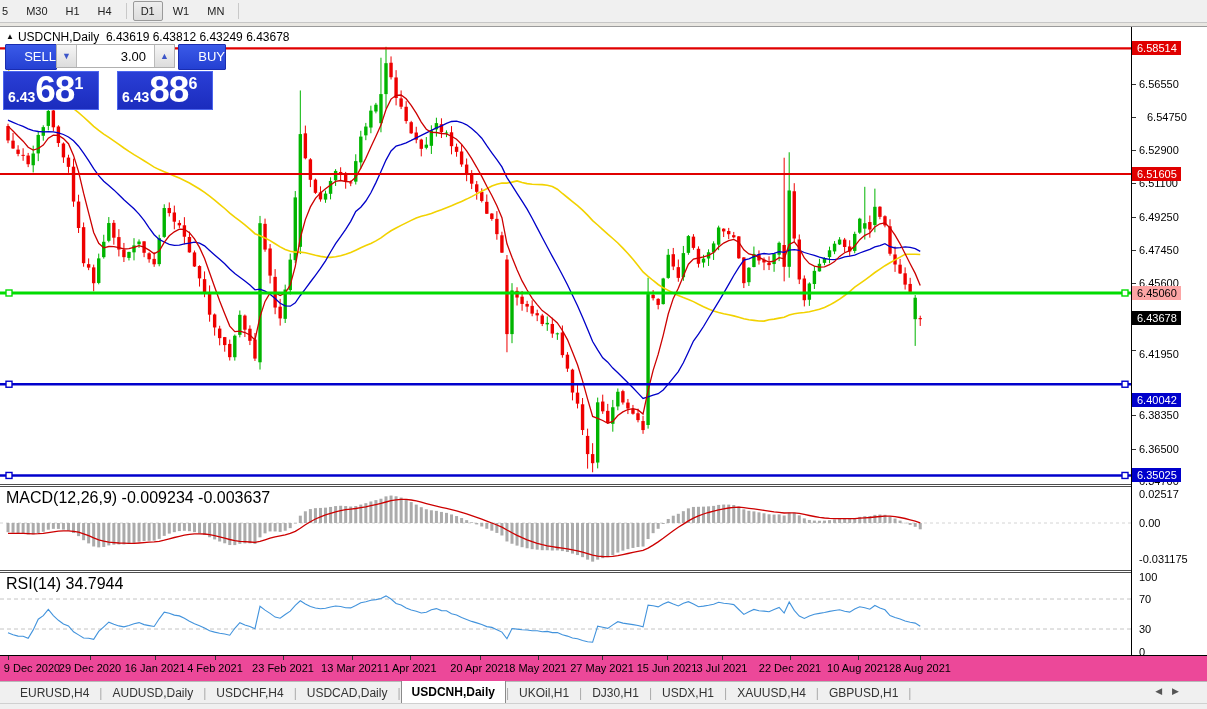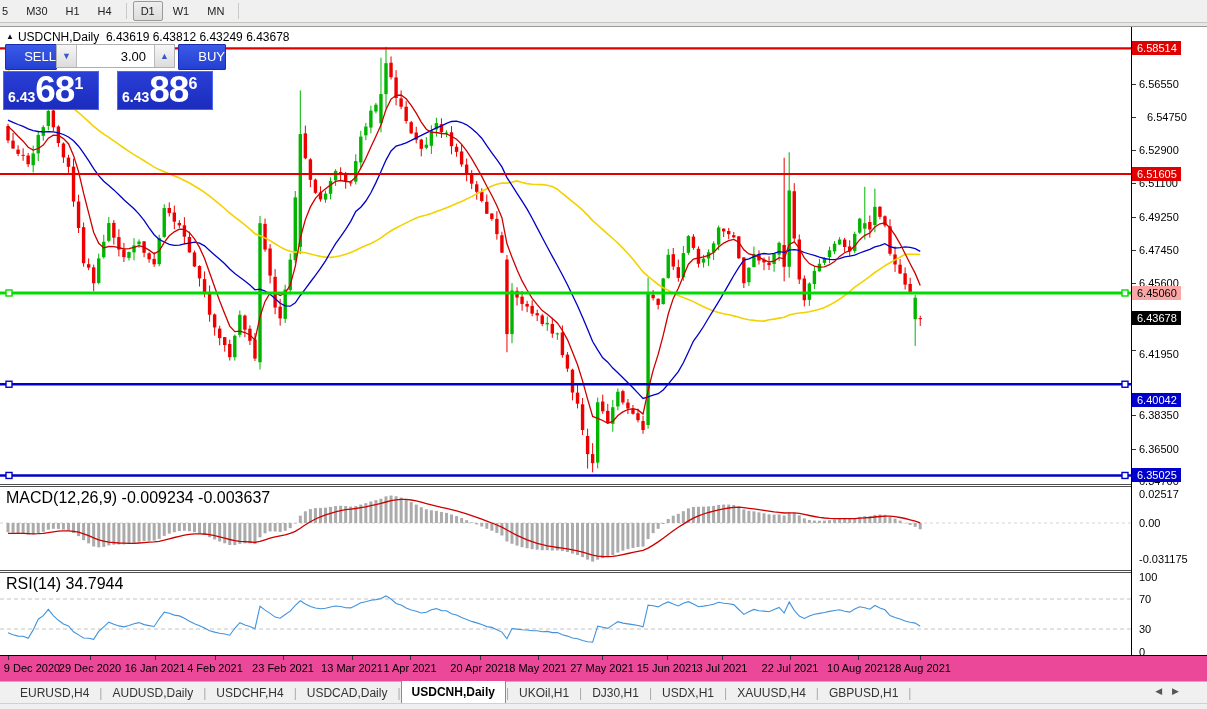--- a/index.html
+++ b/index.html
@@ -745,21 +745,21 @@
         <div class="d-lab" style="left: 480px;">20 Apr 2021</div>
         <div class="d-tick" style="left: 538px;"></div>
         <div class="d-lab" style="left: 538px;">8 May 2021</div>
         <div class="d-tick" style="left: 602px;"></div>
         <div class="d-lab" style="left: 602px;">27 May 2021</div>
         <div class="d-tick" style="left: 667px;"></div>
         <div class="d-lab" style="left: 667px;">15 Jun 2021</div>
         <div class="d-tick" style="left: 722px;"></div>
         <div class="d-lab" style="left: 722px;">3 Jul 2021</div>
         <div class="d-tick" style="left: 790px;"></div>
-        <div class="d-lab" style="left: 790px;">22 Jul 2021</div>
+        <div class="d-lab" style="left: 790px;">22 Dec 2021</div>
         <div class="d-tick" style="left: 858px;"></div>
         <div class="d-lab" style="left: 858px;">10 Aug 2021</div>
         <div class="d-tick" style="left: 920px;"></div>
         <div class="d-lab" style="left: 920px;">28 Aug 2021</div>
       </div>
   </div>
 
   <div class="tab-bar" id="tab-bar">
       <div style="width: 10px;"></div>
       <div class="tab">EURUSD,H4</div>

